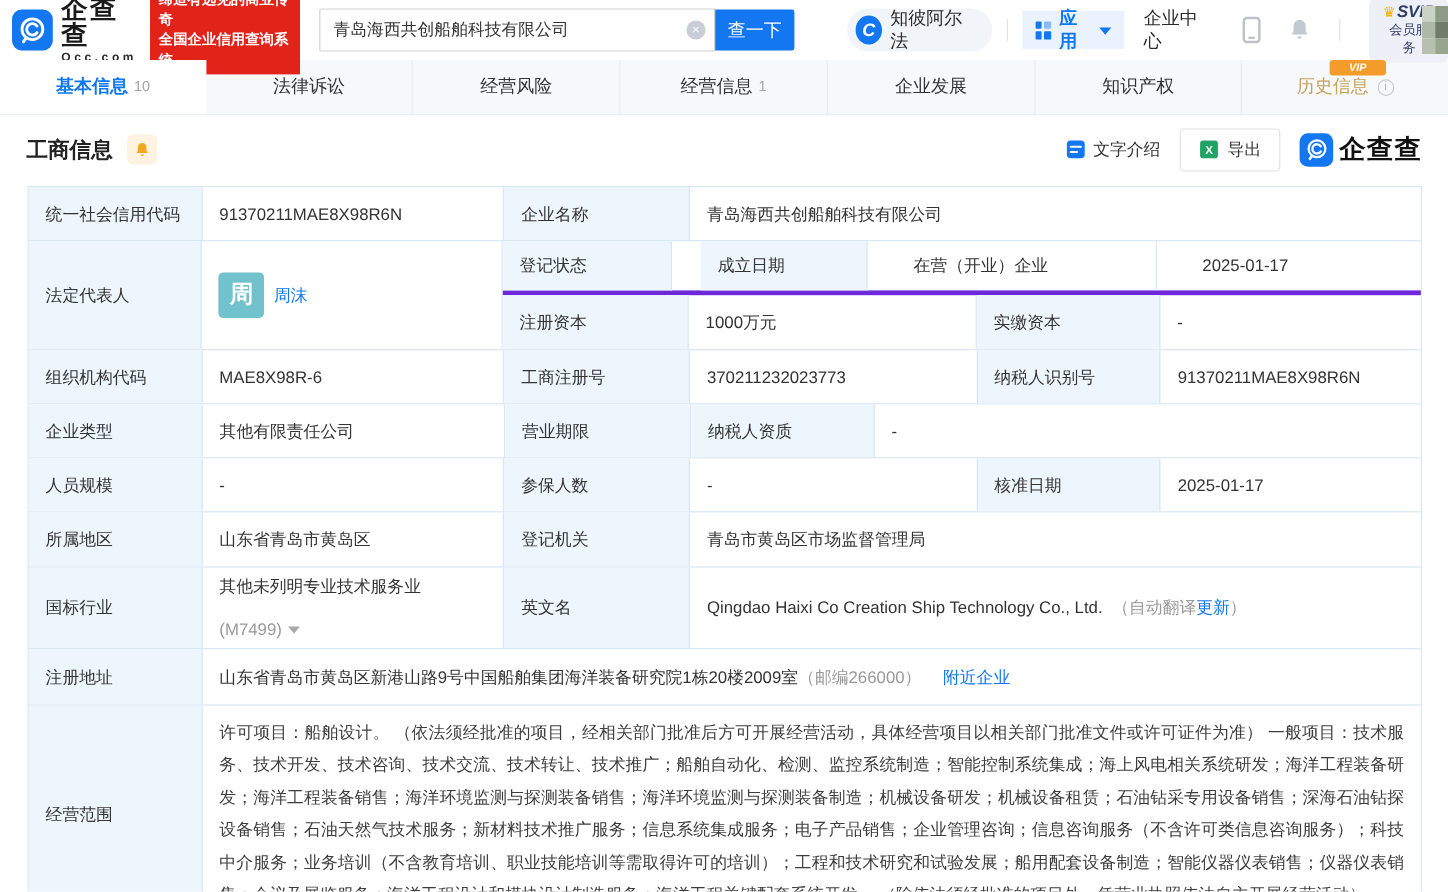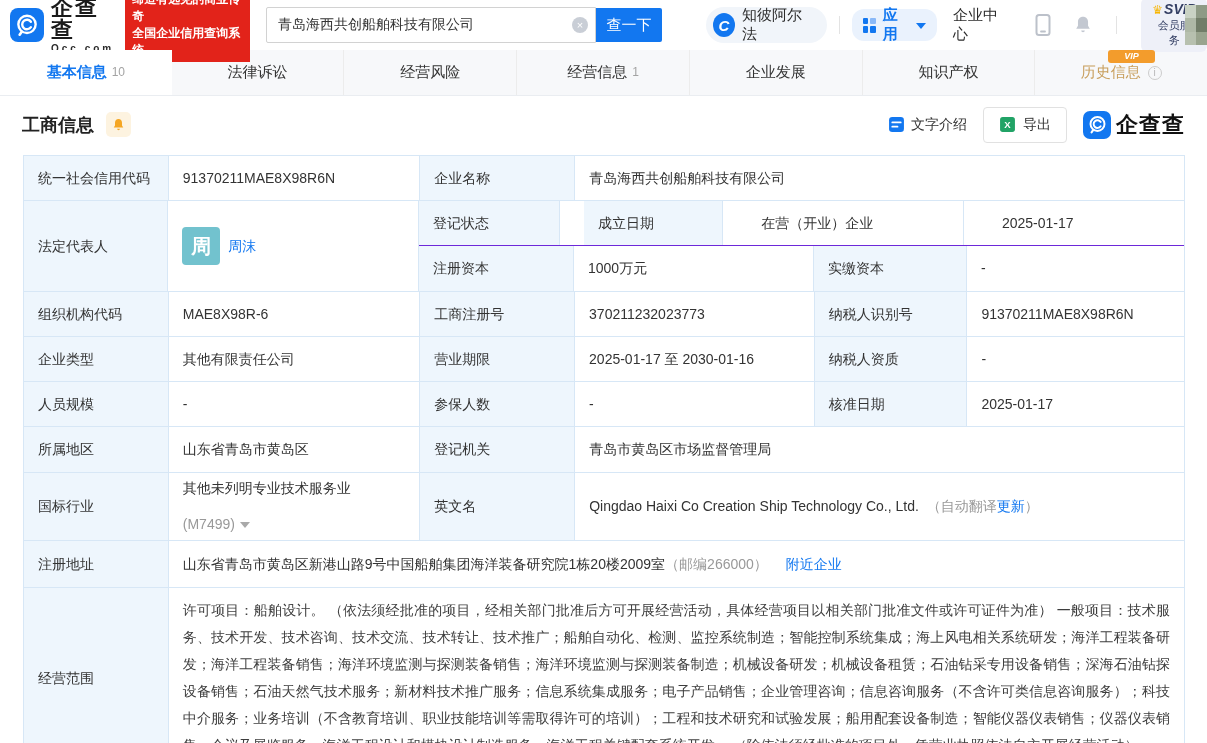--- a/index.html
+++ b/index.html
@@ -20,21 +20,21 @@
     padding:0 32px 0 11px; font-size:14px; color:#333; outline:none; font-family:inherit; }
   .clear-icon { position:absolute; right:74px; width:16px; height:16px; border-radius:50%;
     background:#c9ced6; color:#fff; font-size:11px; line-height:16px; text-align:center; cursor:pointer; }
   .search-btn { width:66px; height:34px; background:#1277f0; border:none; color:#fff; font-size:15px;
     border-radius:0 2px 2px 0; cursor:pointer; font-family:inherit; }
   .zhibi { margin-left:44px; background:#f1f5fa; border-radius:18px; height:36px; display:flex;
     align-items:center; gap:7px; padding:0 16px 0 7px; font-size:15px; color:#2b2b2b; cursor:pointer; }
   .zhibi-icon { width:24px; height:24px; border-radius:50%; background:#1277f0; color:#fff;
     font-weight:bold; font-style:italic; font-size:15px; display:grid; place-items:center; }
   .hdr-divider { width:1px; height:18px; background:#e3e3e3; margin:0 12px; }
-  .apps { background:#eaf2fd; border-radius:12px; height:32px; display:flex; align-items:center; gap:7px;
+  .apps { background:#eaf2fd; border-radius:0; height:32px; display:flex; align-items:center; gap:7px;
     padding:0 11px; color:#1277f0; font-size:15px; font-weight:bold; cursor:pointer; }
   .grid-icon { width:15px; height:15px; display:grid; grid-template-columns:1fr 1fr; gap:2px; }
   .grid-icon i { background:#1277f0; border-radius:1px; }
   .grid-icon i.lite { background:#8ab9f8; }
   .caret-down { width:0; height:0; border-left:5px solid transparent; border-right:5px solid transparent;
     border-top:6px solid #1277f0; margin-top:2px; }
   .center-link { font-size:15px; color:#2b2b2b; margin:0 16px; cursor:pointer; }
   .hdr-icon { margin:0 10px; cursor:pointer; display:flex; }
   .svip { background:#eef0f8; border-radius:6px; padding:4px 11px; text-align:center; line-height:15px;
     margin-left:12px; cursor:pointer; }
@@ -77,21 +77,21 @@
   .trow { display:flex; border-bottom:1px solid #d7e7f6; }
   .cell { border-right:1px solid #d7e7f6; display:flex; align-items:center; padding:0 14px; font-size:14px;
     color:#333; line-height:1.5; }
   .cell.last { border-right:none; }
   .lbl { background:#eef6fd; }
   .w-l1{width:145px} .w-v1{width:252px} .w-l2{width:155px} .w-v2{width:240px} .w-l3{width:153px} .w-v3{width:217px}
   .w-span3{width:610px} .w-span5{width:1017px} .w-right{width:765px}
   .h45{height:45px} .h46{height:46px} .h68{height:68px} .h90{height:90px} .h47{height:47px}
   .subcol { display:flex; flex-direction:column; }
   .subrow { display:flex; height:45px; }
-  .subrow.first { border-bottom:1px solid #6d28d9;gap:24px; }
+  .subrow.first { border-bottom:4px solid #6d28d9;gap:24px; }
   .subrow .cell { height:100%; }
   .avatar { width:38px; height:38px; border-radius:4px; background:#72c2ce; color:#fff; font-size:20px;
     font-weight:bold; display:grid; place-items:center; flex:0 0 auto; }
   .link { color:#1277f0; cursor:pointer; text-decoration:none; }
   .muted { color:#999; }
   .industry-cell { flex-direction:column; align-items:flex-start; justify-content:center; gap:15px; }
   .industry-sub { display:flex; align-items:center; gap:5px; color:#999; }
   .chev { width:0; height:0; border-left:5px solid transparent; border-right:5px solid transparent;
     border-top:6px solid #a9a9a9; cursor:pointer; }
   .gap-sm { margin-left:8px; }
@@ -269,21 +269,20 @@
     <div class="cell lbl w-l2">工商注册号</div>
     <div class="cell w-v2">370211232023773</div>
     <div class="cell lbl w-l3">纳税人识别号</div>
     <div class="cell w-v3 last">91370211MAE8X98R6N</div>
   </div>
 
   <div class="trow h45">
     <div class="cell lbl w-l1">企业类型</div>
     <div class="cell w-v1">其他有限责任公司</div>
     <div class="cell lbl w-l2">营业期限</div>
-    <div class="cell w-v2">2025-01-17 至 2030-01-16</div>
     <div class="cell lbl w-l3">纳税人资质</div>
     <div class="cell w-v3 last">-</div>
   </div>
 
   <div class="trow h45">
     <div class="cell lbl w-l1">人员规模</div>
     <div class="cell w-v1">-</div>
     <div class="cell lbl w-l2">参保人数</div>
     <div class="cell w-v2">-</div>
     <div class="cell lbl w-l3">核准日期</div>

